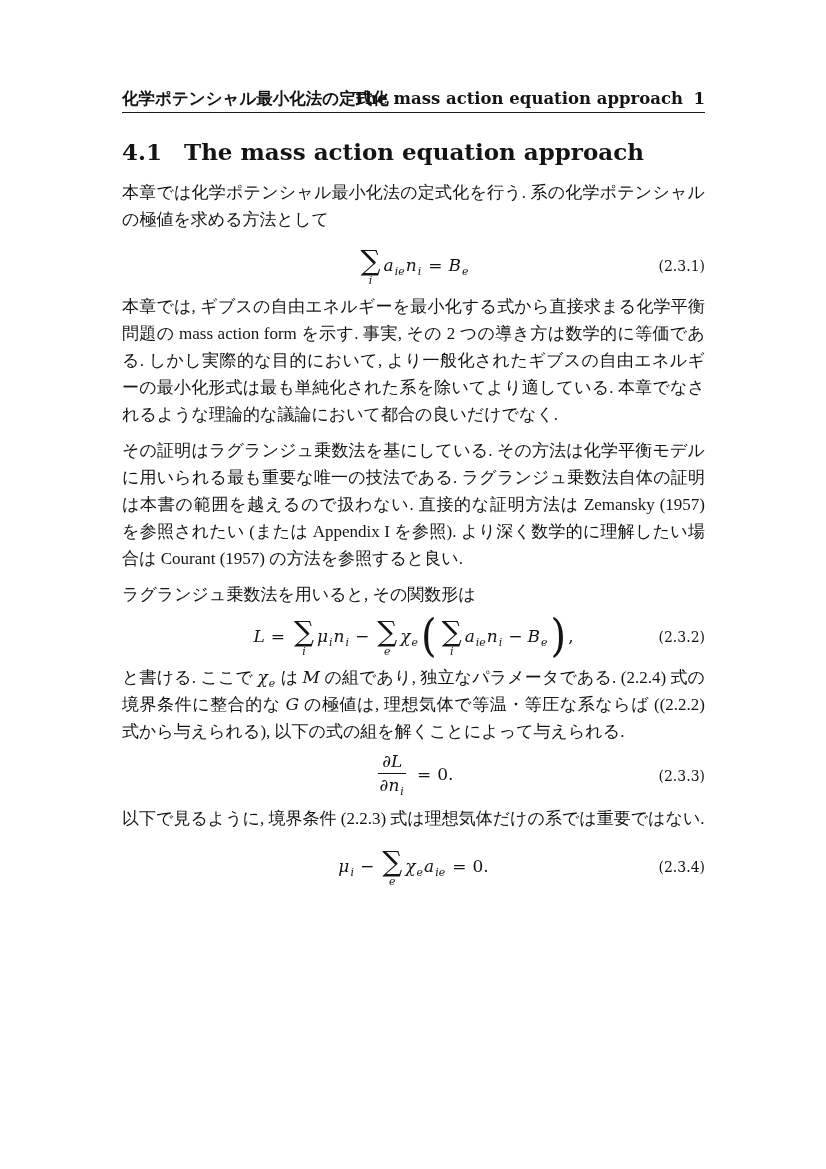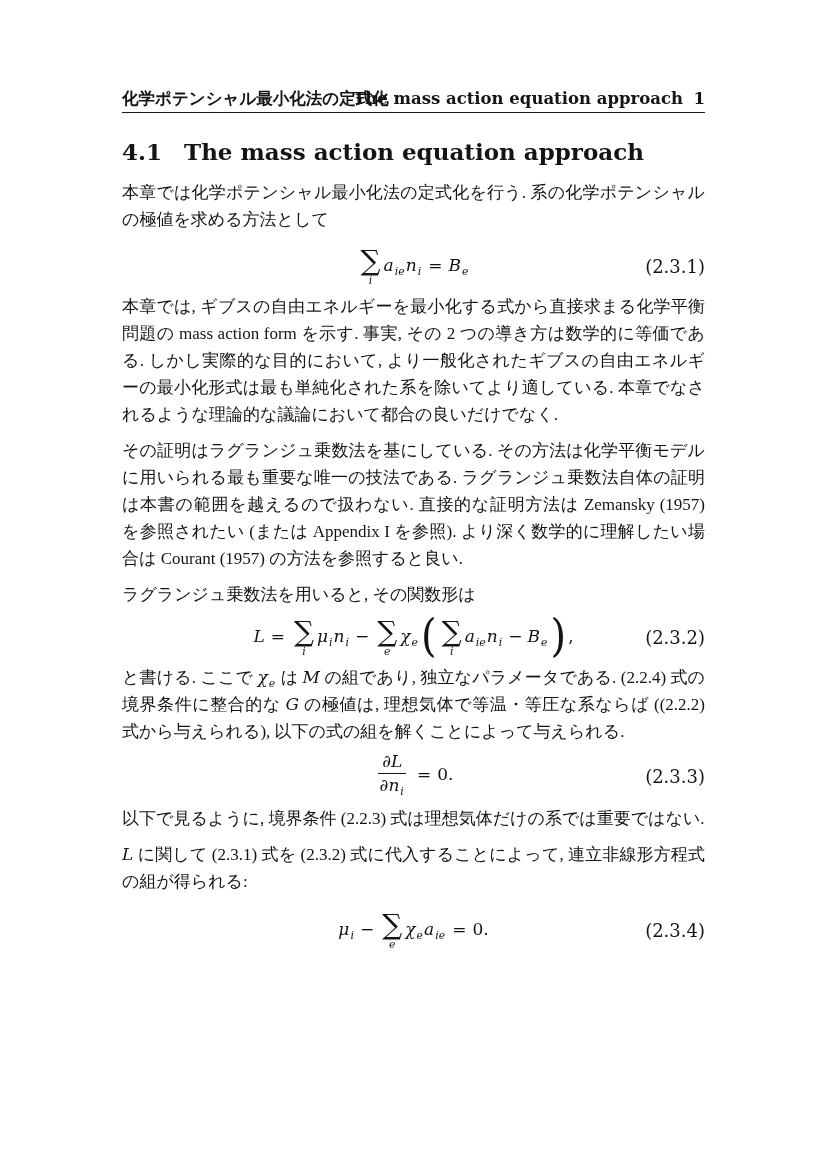--- a/index.html
+++ b/index.html
@@ -31,21 +31,21 @@
   
   p.body{margin:0 0 9px;font-size:17px;line-height:27px;text-align:justify;}
   .mi{font-style:italic;font-family:"DejaVu Serif","Liberation Serif",serif;}
   sub.ms{font-size:11px;font-style:italic;font-family:"DejaVu Serif","Liberation Serif",serif;
     line-height:0;vertical-align:-4px;margin:0 1px 0 1px;}
 
   
   .eq{position:relative;display:flex;justify-content:center;align-items:center;
     font-size:17px;font-family:"DejaVu Serif","Liberation Serif",serif;}
   .eq-body{display:inline-block;white-space:nowrap;}
-  .eq-tag{position:absolute;right:0;top:50%;transform:translateY(-50%);font-size:18px;}
+  .eq-tag{position:absolute;right:0;top:50%;transform:translateY(-50%);font-size:14px;}
   .eq-1{margin:14px 0 8px;}
   .eq-2{margin:10px 0 8px;}
   .eq-3{margin:8px 0 8px;}
   .eq-4{margin:16px 0 0;}
   .mo{padding:0 5px;}
   .mrel{padding:0 6px;}
   .msum{display:inline-flex;flex-direction:column;align-items:center;
     vertical-align:middle;position:relative;top:1px;margin:0 3px;}
   .msum .sg{font-size:28px;line-height:26px;font-style:normal;}
   .msum .lm{font-size:11px;font-style:italic;line-height:11px;margin-top:1px;}
@@ -118,21 +118,20 @@
     <div class="eq eq-3">
       <span class="eq-body"><span class="mfrac">
             <span class="fn"><span>∂</span><span class="mi">L</span></span>
             <span class="fd"><span>∂</span><span class="mi">n</span><sub class="ms">i</sub></span>
           </span><span class="mrel">=</span><span>0.</span></span>
       <span class="eq-tag">(2.3.3)</span>
     </div>
 
     <p class="body">以下で見るように, 境界条件 (2.2.3) 式は理想気体だけの系では重要ではない.</p>
 
-    <p class="body"><span class="mi">L</span><span> に関して (2.3.1) 式を (2.3.2) 式に代入することによって, 連立非線形方程式の組が得られる:</span></p>
 
     <div class="eq eq-4">
       <span class="eq-body"><span class="mi">μ</span><sub class="ms">i</sub><span class="mo">−</span><span class="msum">
             <span class="sg">∑</span>
             <span class="lm">e</span>
           </span><span class="mi">χ</span><sub class="ms">e</sub><span class="mi">a</span><sub class="ms">ie</sub><span class="mrel">=</span><span>0.</span></span>
       <span class="eq-tag">(2.3.4)</span>
     </div>
 
   </div>

